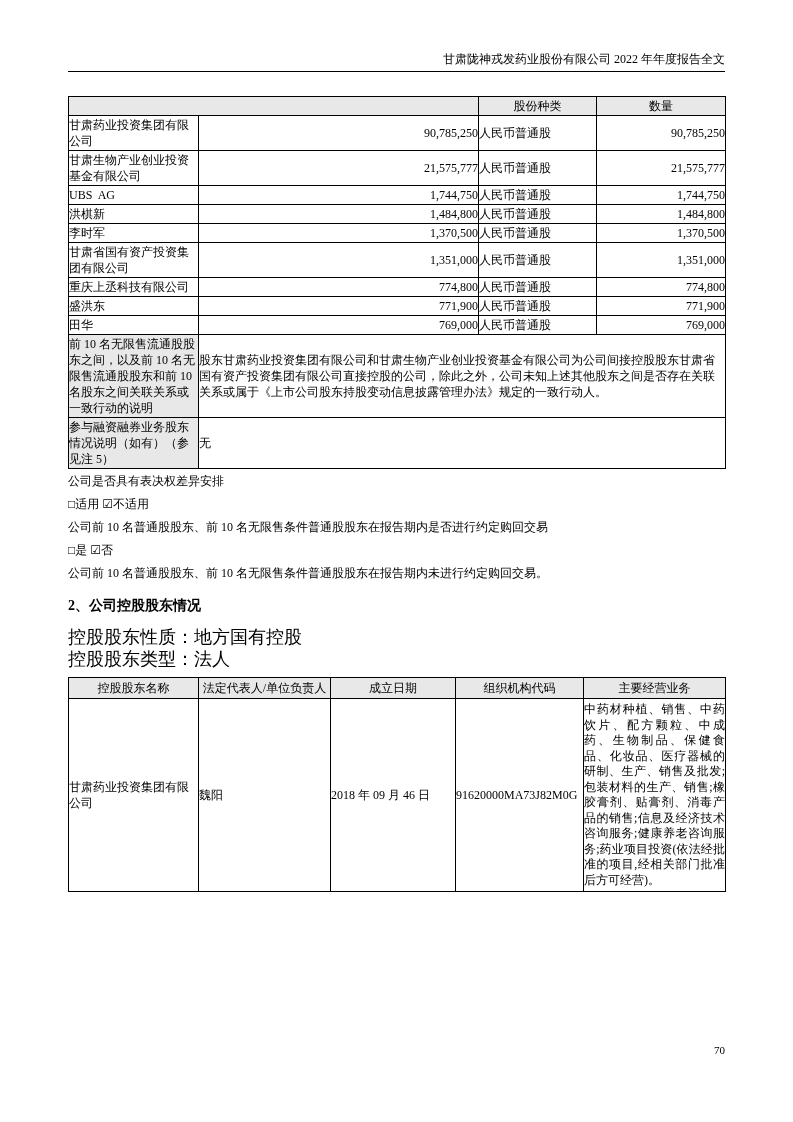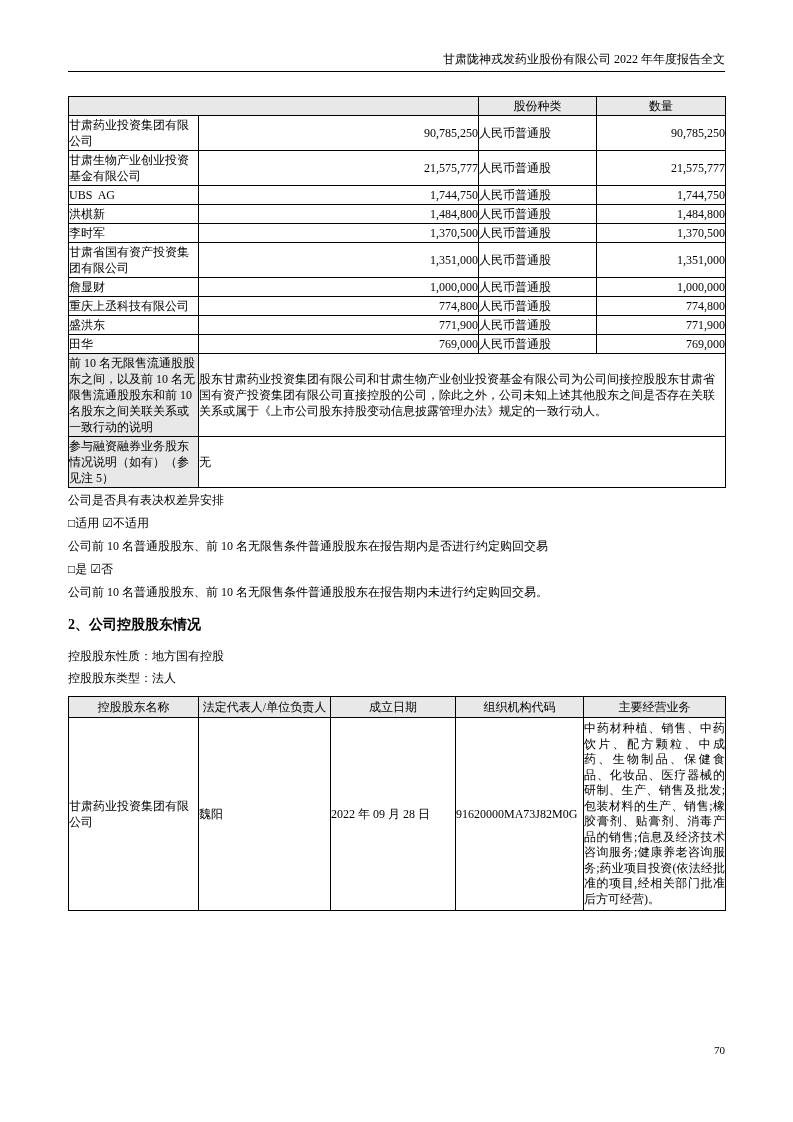--- a/index.html
+++ b/index.html
@@ -45,21 +45,21 @@
   .statements { font-size: 12px; }
   .statements p { margin: 7px 0; line-height: 16px; }
   .statements p:first-child { margin-top: 4px; }
 
   h2.sec-heading {
     font-size: 14px;
     font-weight: bold;
     margin: 16px 0 0 0;
     line-height: 17px;
   }
-  .meta-lines { margin-top: 14px; font-size: 12px; }
+  .meta-lines { margin-top: 14px; font-size: 18px; }
   .meta-lines p { margin: 3px 0; line-height: 19px; }
 
   table.tbl2 { margin-top: 8px; }
   .tbl2 .biz {
     vertical-align: top;
     text-align: justify;
     line-height: 15.5px;
     padding-top: 3px;
     padding-bottom: 3px;
   }
@@ -124,26 +124,20 @@
       <td>李时军</td>
       <td class="col-count">1,370,500</td>
       <td>人民币普通股</td>
       <td class="col-qty">1,370,500</td>
     </tr>
     <tr>
       <td>甘肃省国有资产投资集团有限公司</td>
       <td class="col-count">1,351,000</td>
       <td>人民币普通股</td>
       <td class="col-qty">1,351,000</td>
-    </tr>
-    <tr>
-      <td>詹显财</td>
-      <td class="col-count">1,000,000</td>
-      <td>人民币普通股</td>
-      <td class="col-qty">1,000,000</td>
     </tr>
     <tr>
       <td>重庆上丞科技有限公司</td>
       <td class="col-count">774,800</td>
       <td>人民币普通股</td>
       <td class="col-qty">774,800</td>
     </tr>
     <tr>
       <td>盛洪东</td>
       <td class="col-count">771,900</td>
@@ -194,21 +188,21 @@
         <tr>
       <td class="hdr-bg hdr-cell">控股股东名称</td>
       <td class="hdr-bg hdr-cell">法定代表人/单位负责人</td>
       <td class="hdr-bg hdr-cell">成立日期</td>
       <td class="hdr-bg hdr-cell">组织机构代码</td>
       <td class="hdr-bg hdr-cell">主要经营业务</td>
     </tr>
     <tr>
       <td>甘肃药业投资集团有限公司</td>
       <td>魏阳</td>
-      <td>2022 年 09 月 28 日</td>
+      <td>2018 年 09 月 46 日</td>
       <td>91620000MA73J82M0G</td>
       <td class="biz">中药材种植、销售、中药饮片、配方颗粒、中成药、生物制品、保健食品、化妆品、医疗器械的研制、生产、销售及批发;包装材料的生产、销售;橡胶膏剂、贴膏剂、消毒产品的销售;信息及经济技术咨询服务;健康养老咨询服务;药业项目投资(依法经批准的项目,经相关部门批准后方可经营)。</td>
     </tr>
   </tbody>
     </table>
 
 </div>
 
 <div class="page-footer">70</div>
 

